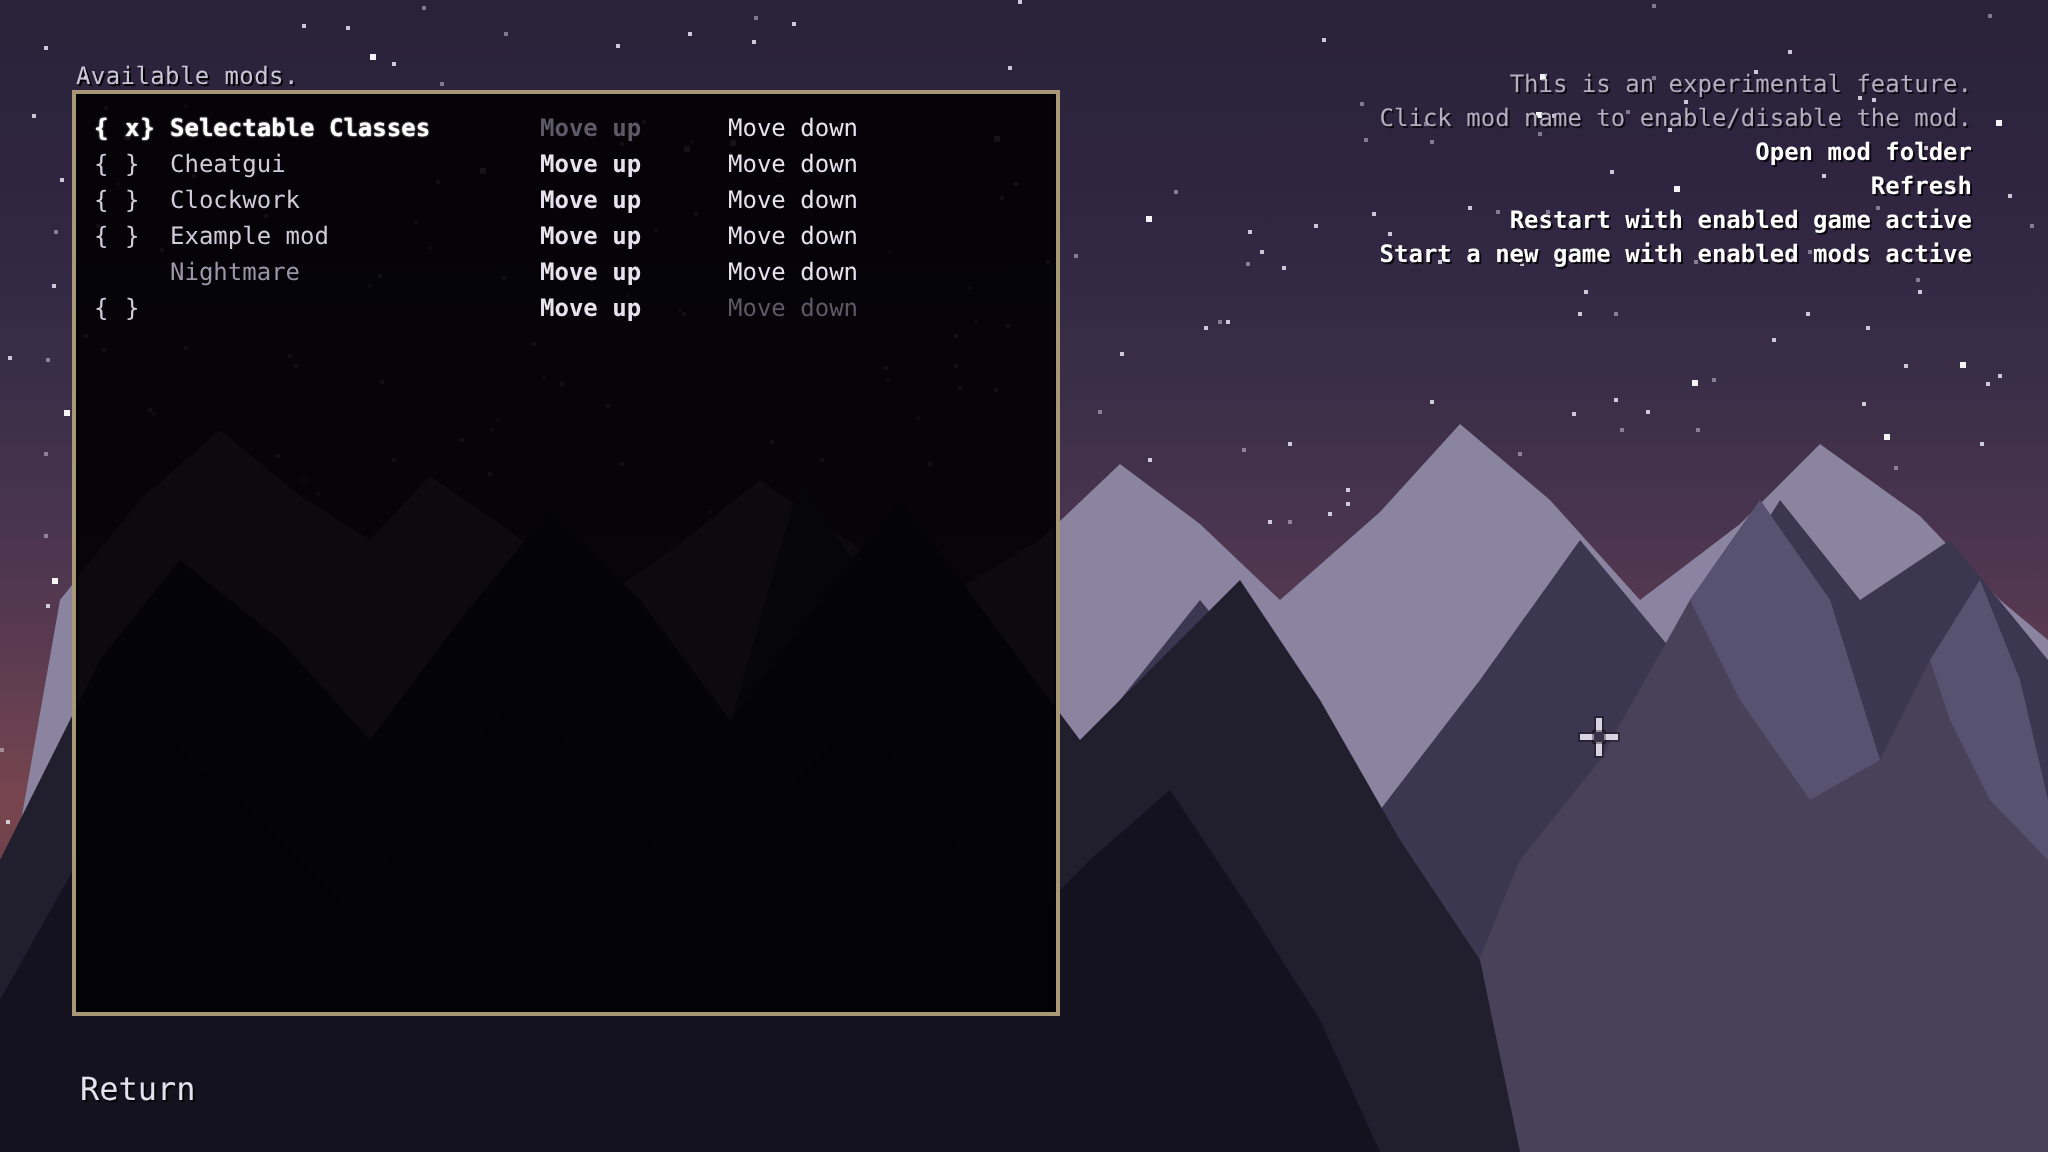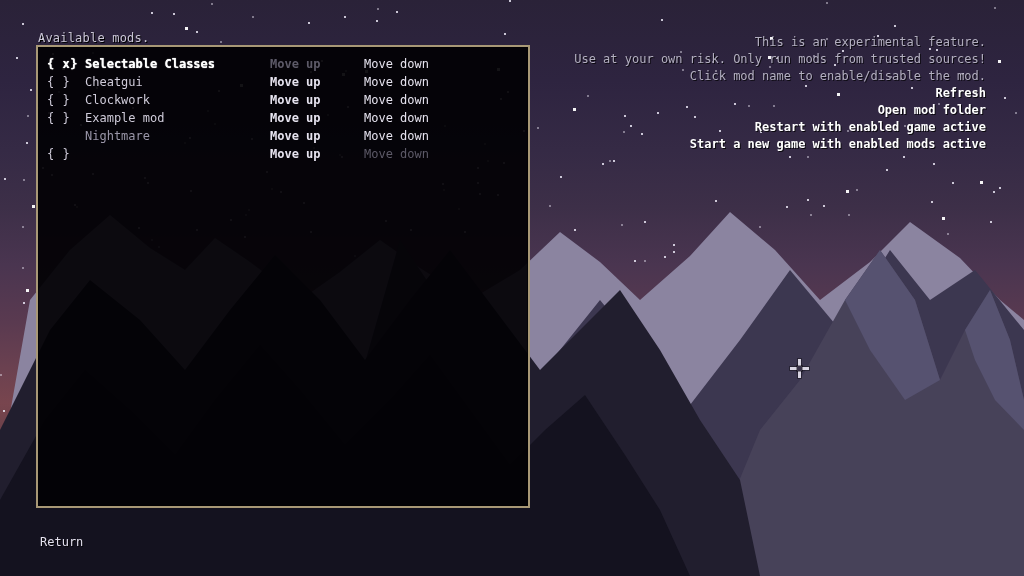--- a/index.html
+++ b/index.html
@@ -79,21 +79,21 @@
   }
   .info { color:#b3afc0; text-shadow:1px 1px 0 rgba(0,0,0,.7); }
   .action {
     color:#ffffff; font-weight:bold;
     text-shadow:1px 1px 0 rgba(0,0,0,.8); cursor:pointer;
   }
 
   
   #return-btn {
     position:absolute; left:40px; top:535px;
-    font-size:12px; color:#e4e1ee; cursor:pointer;
+    font-size:16px; color:#e4e1ee; cursor:pointer;
     text-shadow:1px 1px 0 rgba(0,0,0,.8);
   }
 
   
   #cursor { position:absolute; left:790px; top:359px; width:19px; height:19px; }
   #cursor i {
     position:absolute; background:#d8d4e2; display:block;
     box-shadow:0 0 0 1px rgba(0,0,0,.35);
   }
   #cursor .h { left:0; top:8px; width:19px; height:3px; }
@@ -494,26 +494,25 @@
           <span class="chk">{  }</span>
           <span class="mup">Move up</span>
           <span class="mdown dim">Move down</span>
         </div>
       </div>
   </div>
 
   <div id="right-menu">
     <div id="info-block">
         <div class="info">This is an experimental feature.</div>
-        <div class="info">Use at your own risk. Only run mods from trusted sources!</div>
         <div class="info">Click mod name to enable/disable the mod.</div>
       </div>
     <div id="action-block">
+        <div class="action">Open mod folder</div>
         <div class="action">Refresh</div>
-        <div class="action">Open mod folder</div>
         <div class="action">Restart with enabled game active</div>
         <div class="action">Start a new game with enabled mods active</div>
       </div>
   </div>
 
   <div id="return-btn">Return</div>
 
   <div id="cursor">
     <i class="h"></i>
       <i class="v"></i>

